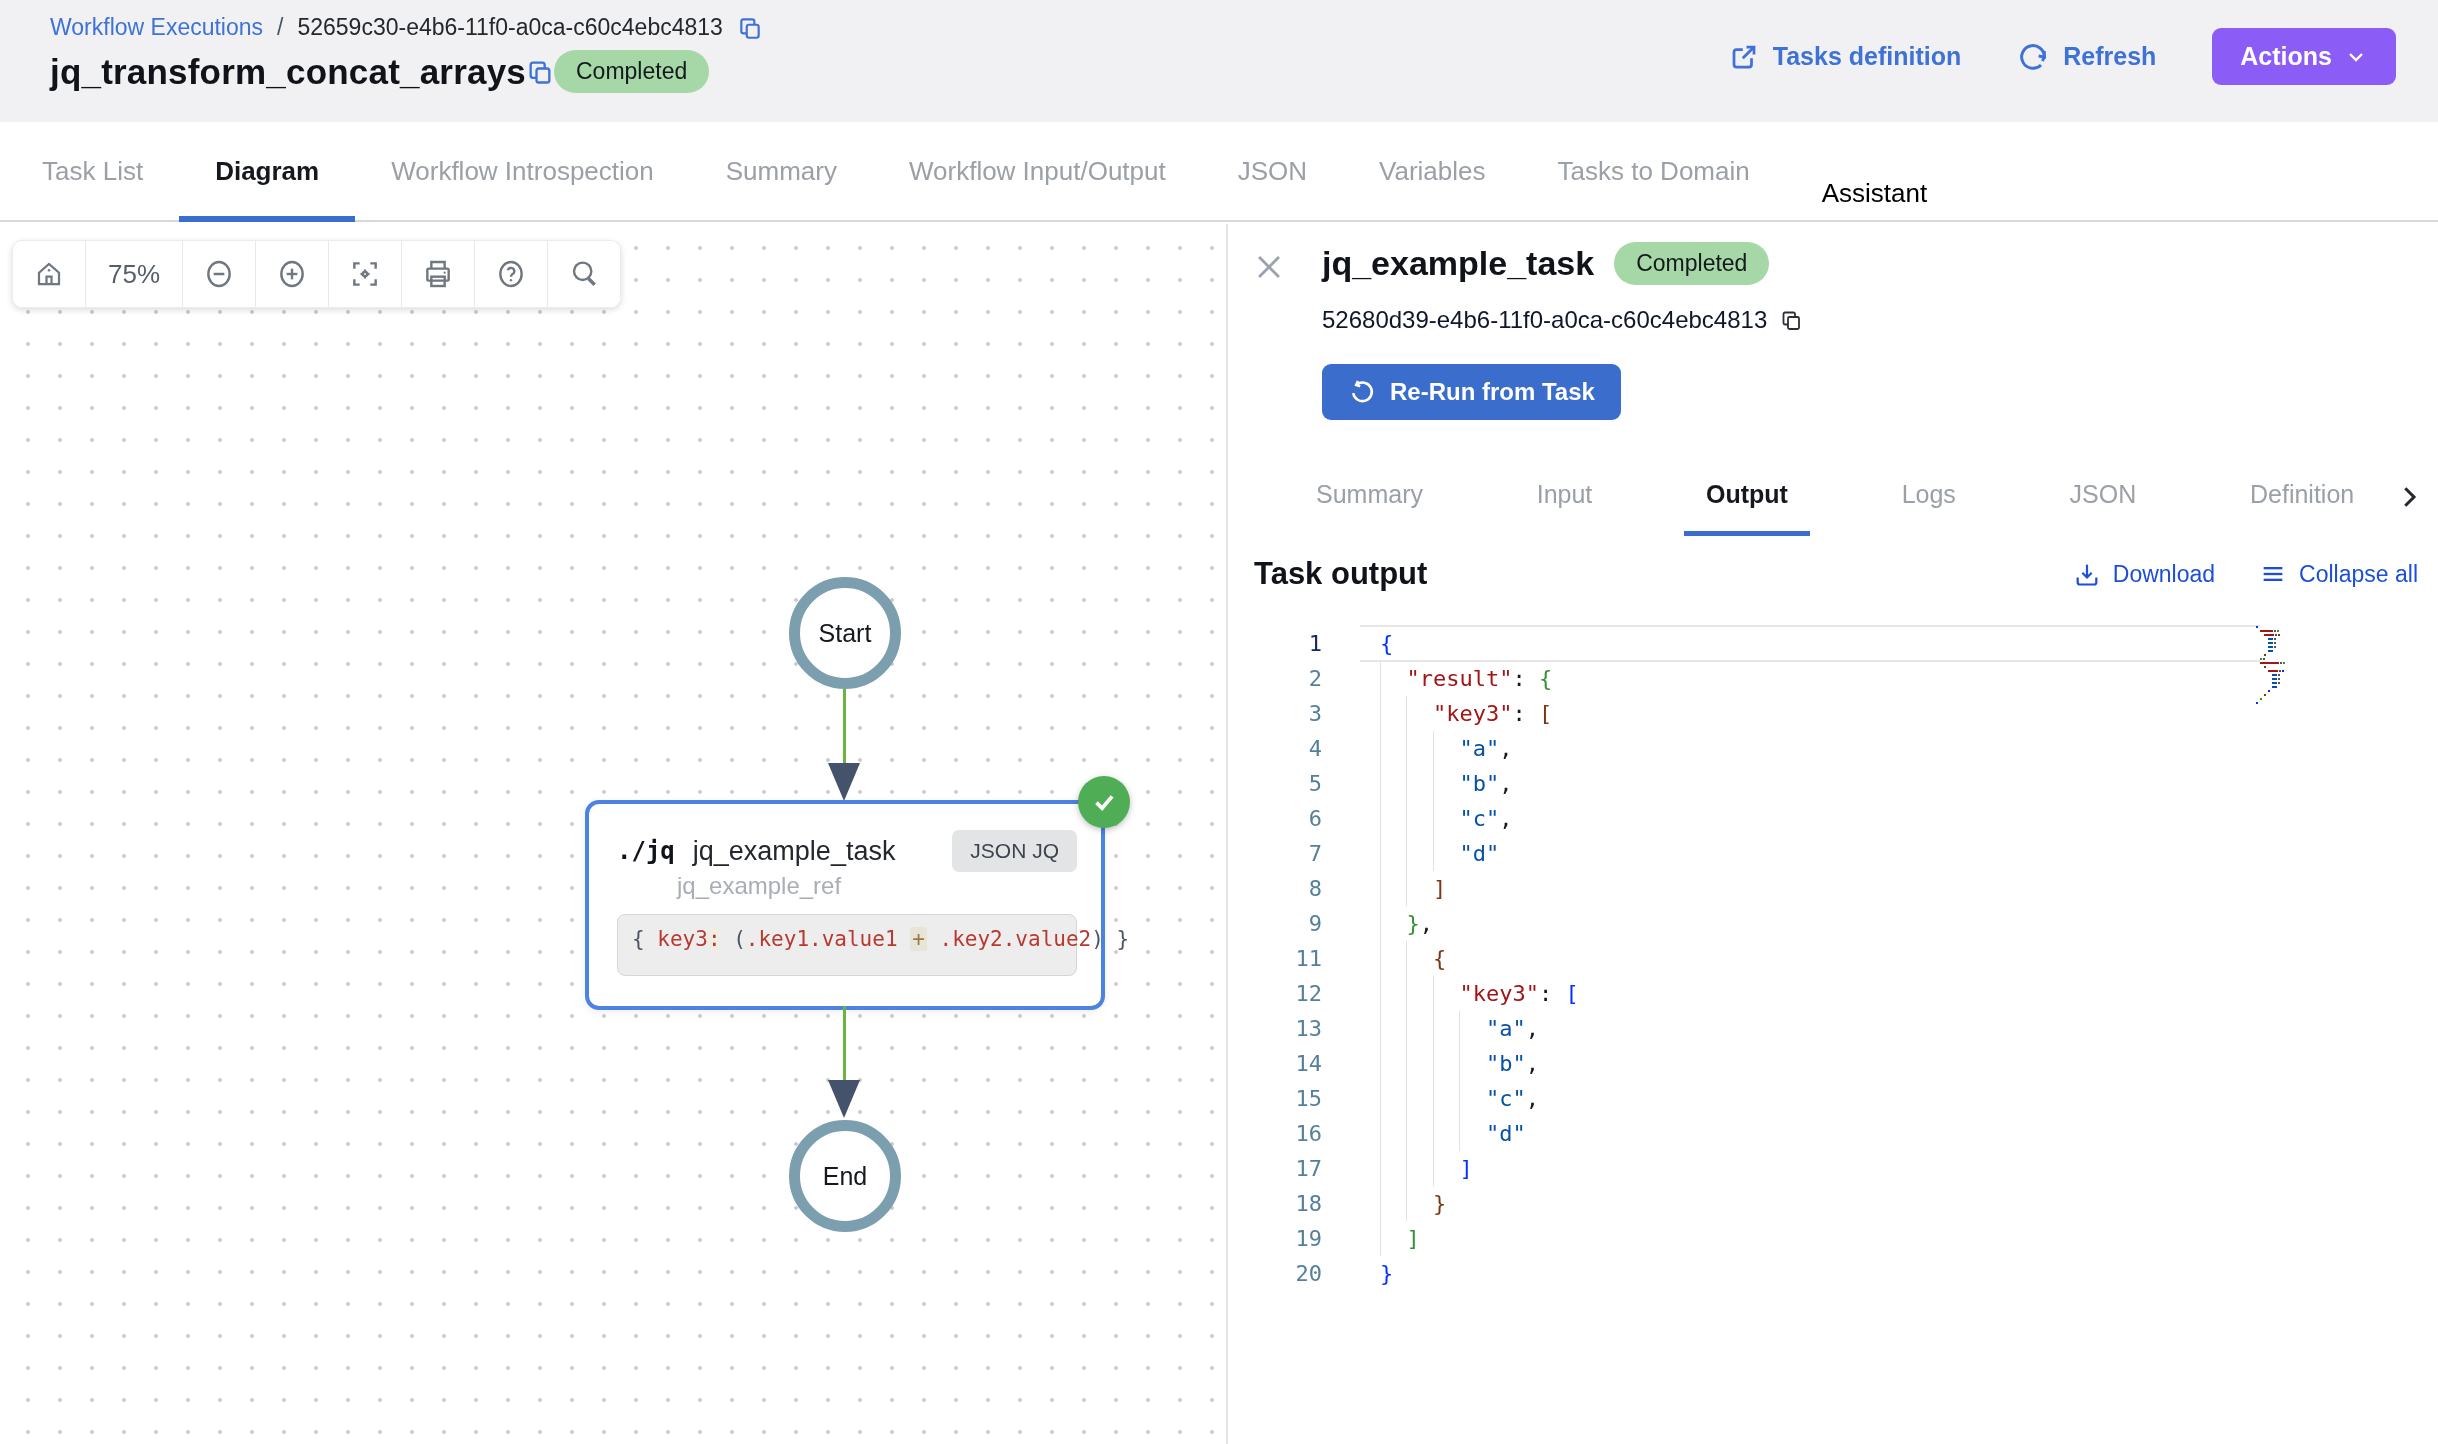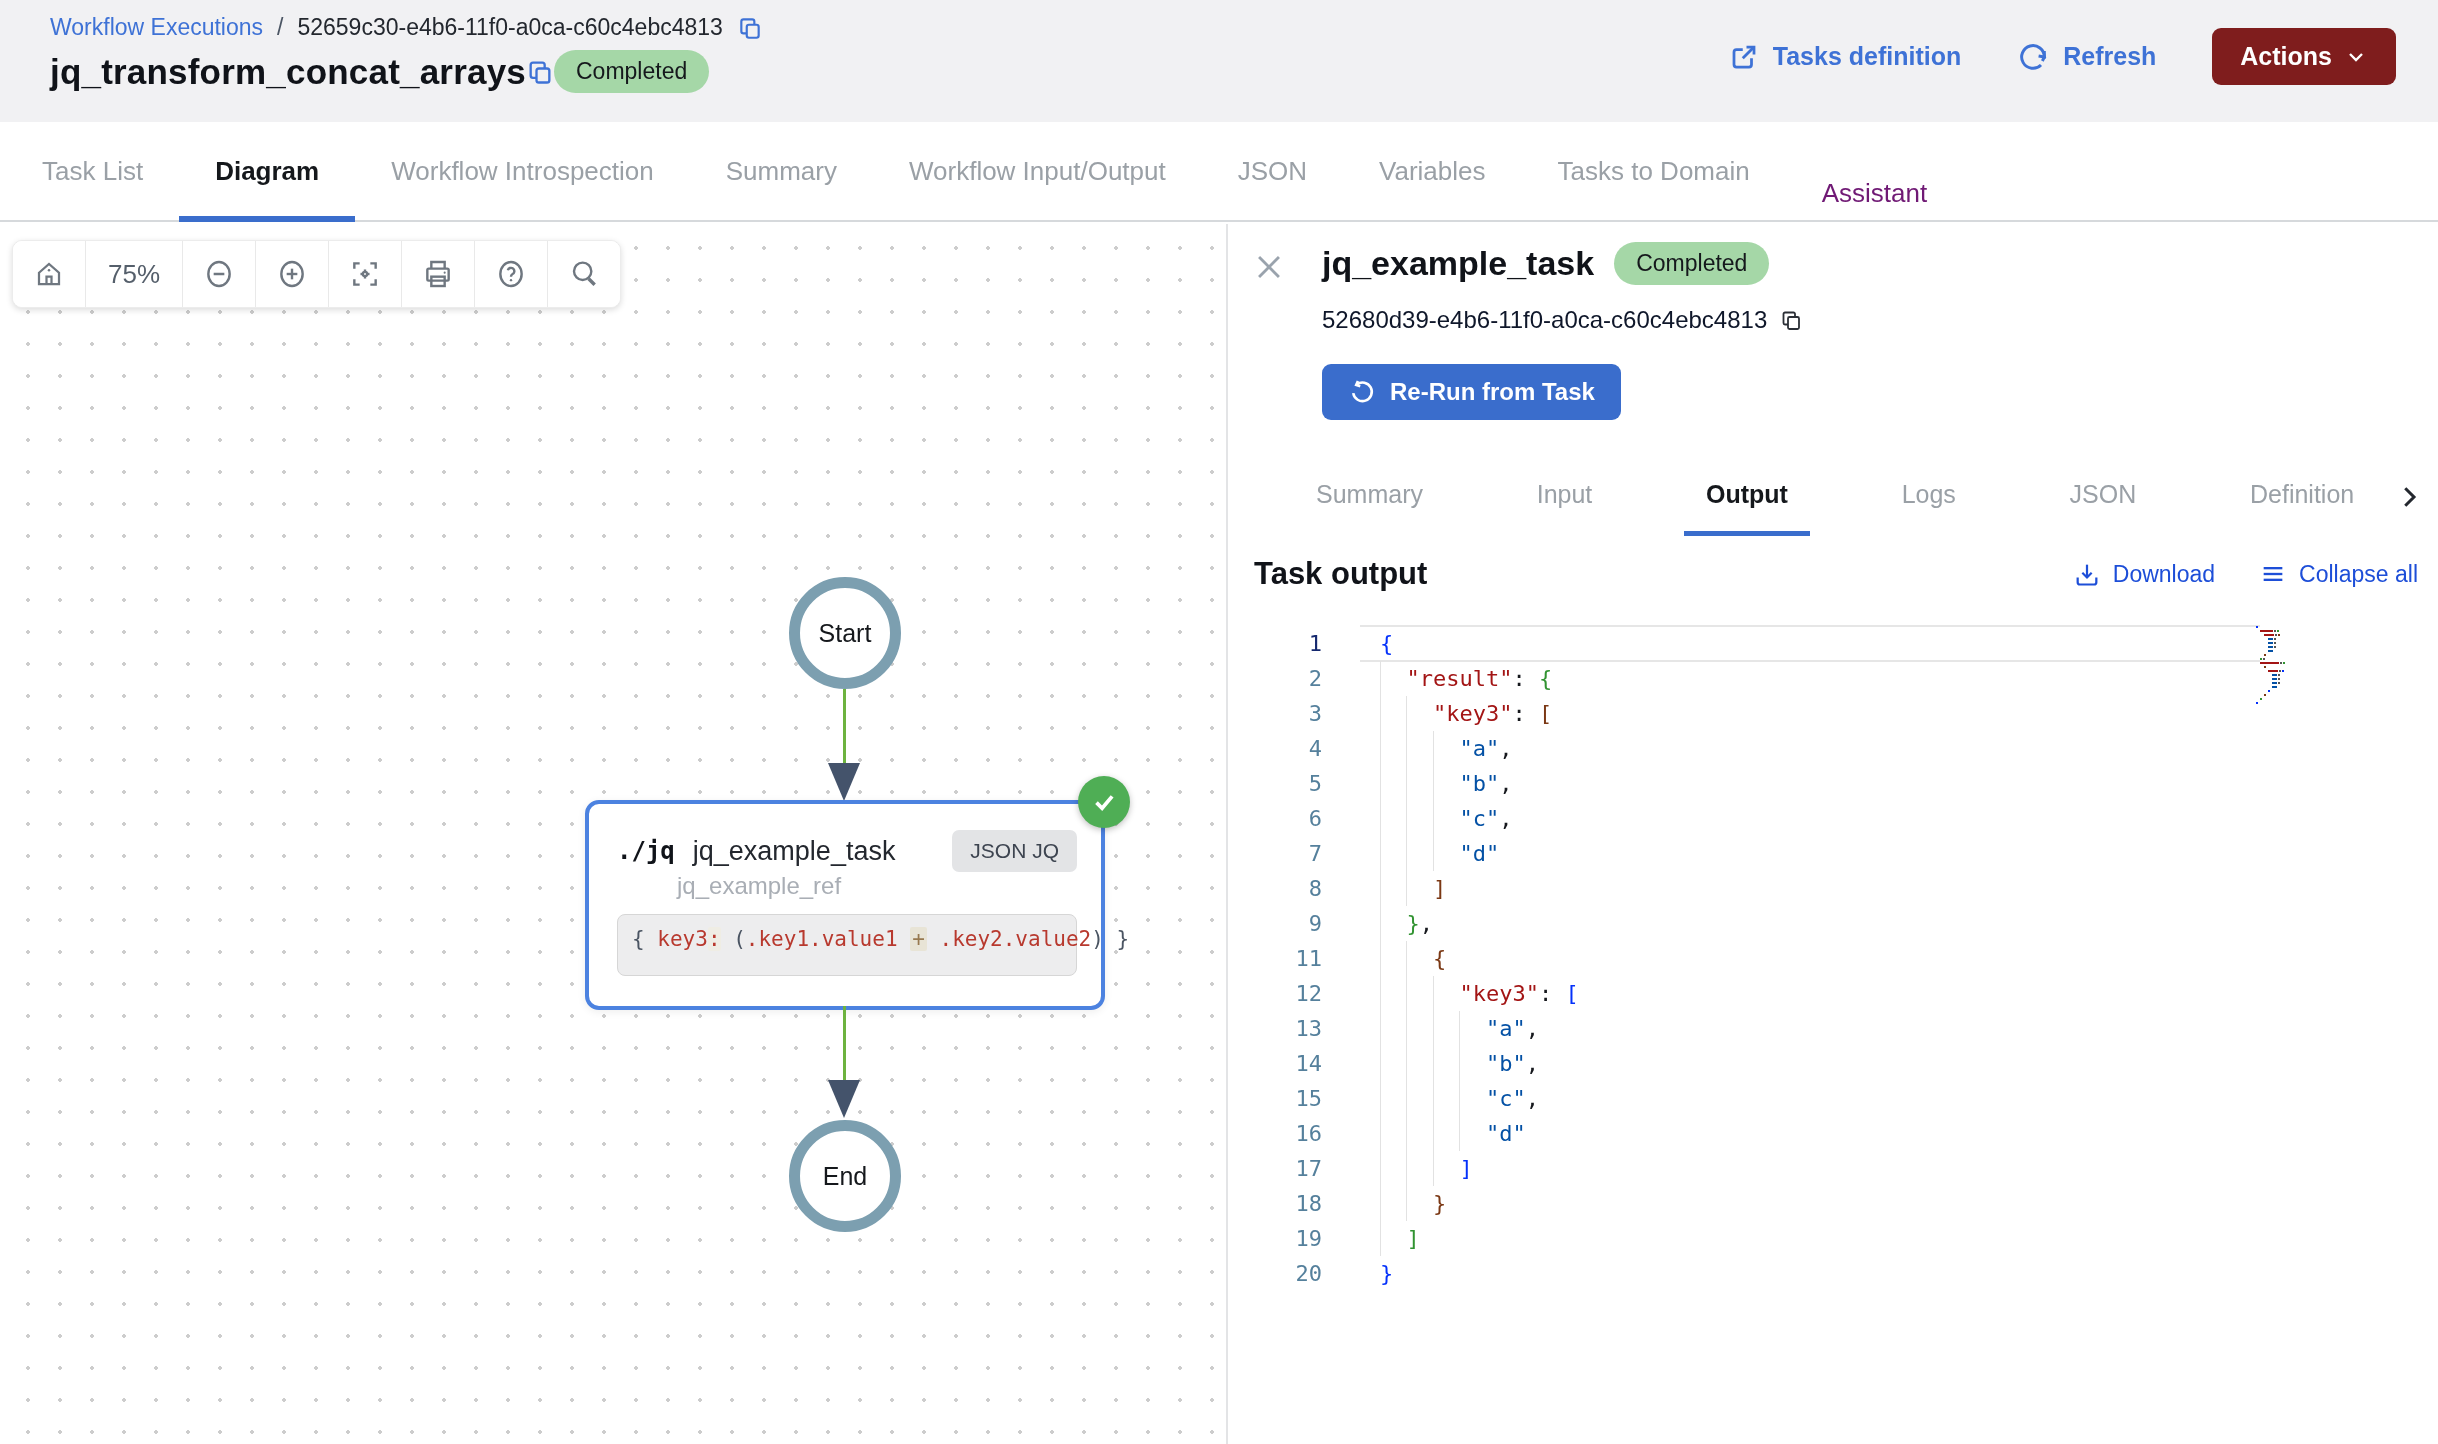--- a/index.html
+++ b/index.html
@@ -11,30 +11,30 @@
   .header{position:absolute;left:0;top:0;width:2438px;height:122px;background:#f1f1f3;}
   .crumbs{position:absolute;left:50px;top:14px;display:flex;align-items:center;gap:14px;font-size:23px;}
   .crumb-link{color:#3e72d6;cursor:pointer;}
   .crumb-sep{color:#4b5563;}
   .crumb-id{color:#23272e;}
   .titlerow{position:absolute;left:50px;top:50px;display:flex;align-items:center;}
   .page-title{font-size:35px;font-weight:700;color:#101319;letter-spacing:.2px;}
   .badge{background:#a5d7a7;color:#15181c;font-size:23px;padding:8px 22px;border-radius:999px;}
   .hdr-actions{position:absolute;right:42px;top:28px;display:flex;align-items:center;gap:56px;}
   .hdr-btn{display:flex;align-items:center;gap:14px;color:#3e72d6;font-size:25px;font-weight:600;cursor:pointer;}
-  .actions-btn{display:flex;align-items:center;gap:12px;background:#7f1d1d;color:#fff;font-size:25px;font-weight:600;
+  .actions-btn{display:flex;align-items:center;gap:12px;background:#8b5cf6;color:#fff;font-size:25px;font-weight:600;
                padding:14px 28px;border-radius:9px;cursor:pointer;}
 
   
   .tabbar{position:absolute;left:0;top:122px;width:2438px;height:100px;background:#fff;
           border-bottom:2px solid #d6d9dc;display:flex;align-items:stretch;padding-left:6px;box-sizing:border-box;}
   .tab{display:flex;align-items:center;padding:0 36px;font-size:26px;color:#9aa0a6;cursor:pointer;position:relative;white-space:nowrap;}
   .tab.active{color:#15181c;font-weight:700;}
   .tab.active::after{content:"";position:absolute;left:0;right:0;bottom:-2px;height:6px;background:#3a6dcc;}
-  .tab.accent{color:#701a75;margin-top:44px;}
+  .tab.accent{color:#000000;margin-top:44px;}
 
   
   .canvas{position:absolute;left:0;top:224px;width:1226px;height:1220px;background:#fff;
           background-image:radial-gradient(circle,#cdcdcd 1.7px,transparent 2px);
           background-size:32px 32px;background-position:12px 8px;}
   .dtoolbar{position:absolute;left:12px;top:16px;display:flex;background:#fff;border:1px solid #ececec;
             border-radius:10px;box-shadow:0 2px 6px rgba(0,0,0,.14);overflow:hidden;}
   .dt-cell{width:72px;height:66px;display:flex;align-items:center;justify-content:center;color:#6f7780;
            border-right:1px solid #e9e9e9;cursor:pointer;background:#fff;}
   .dt-cell:last-child{border-right:none;}

